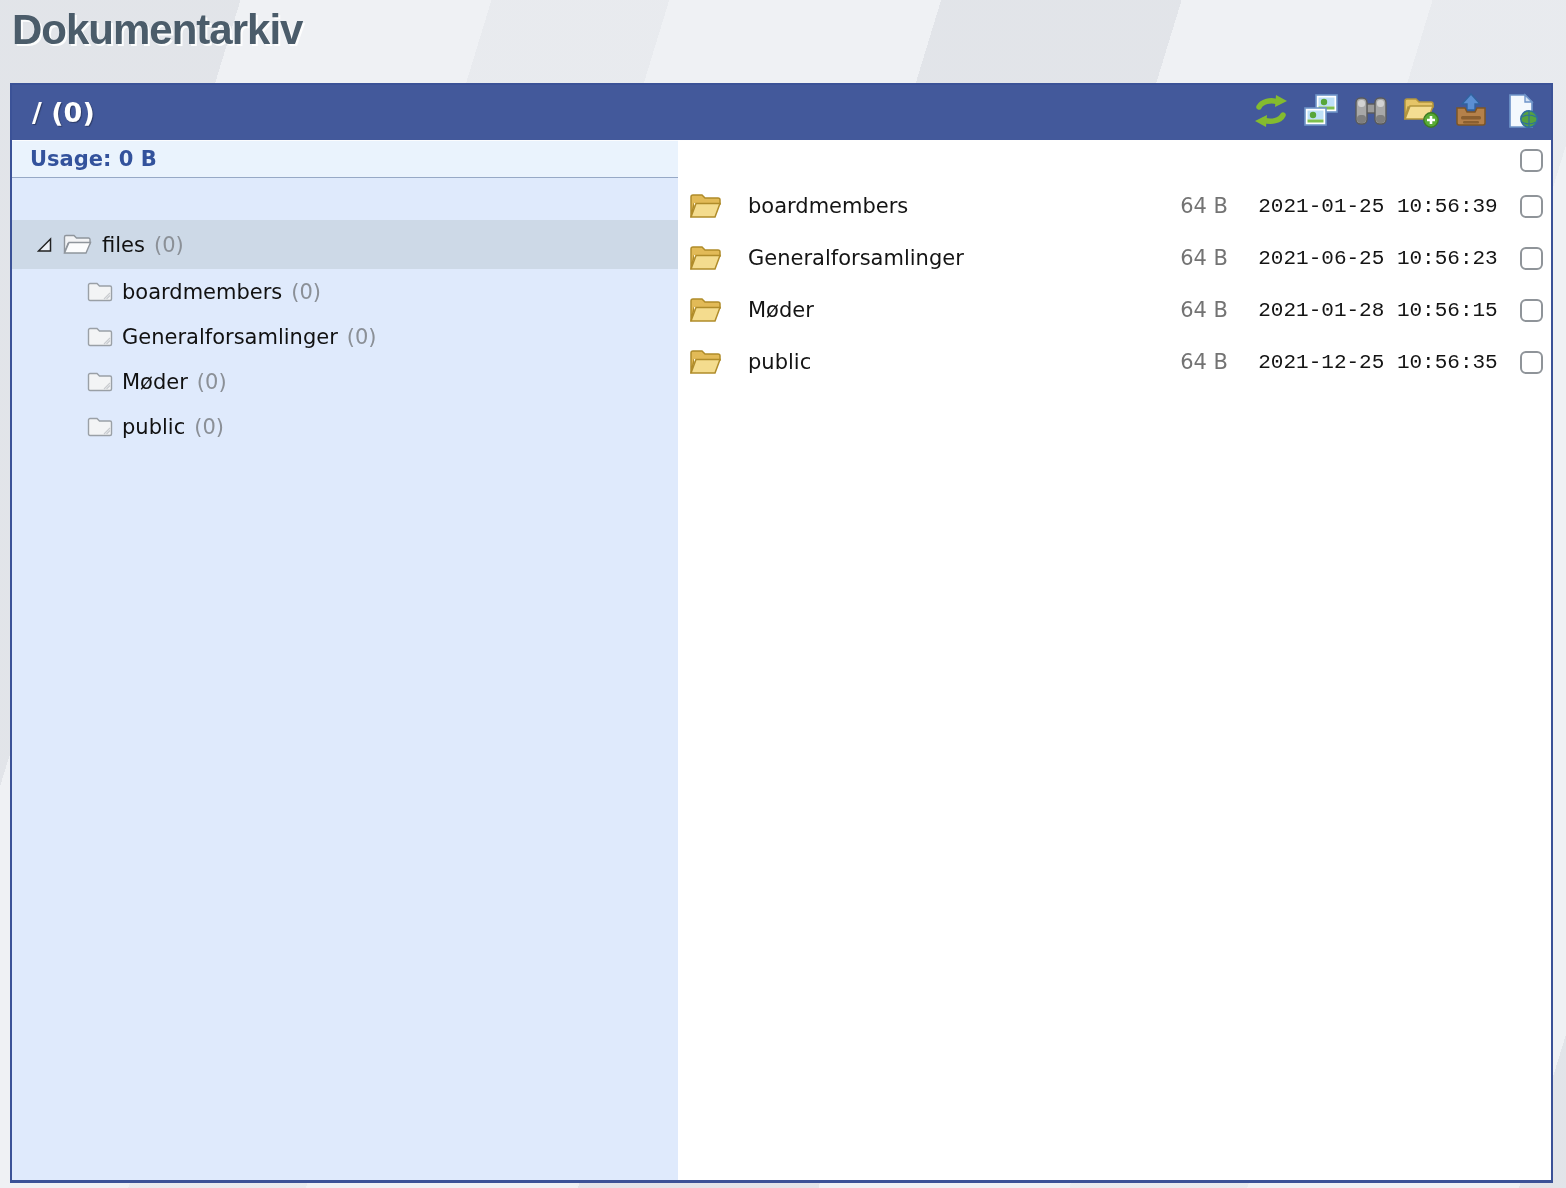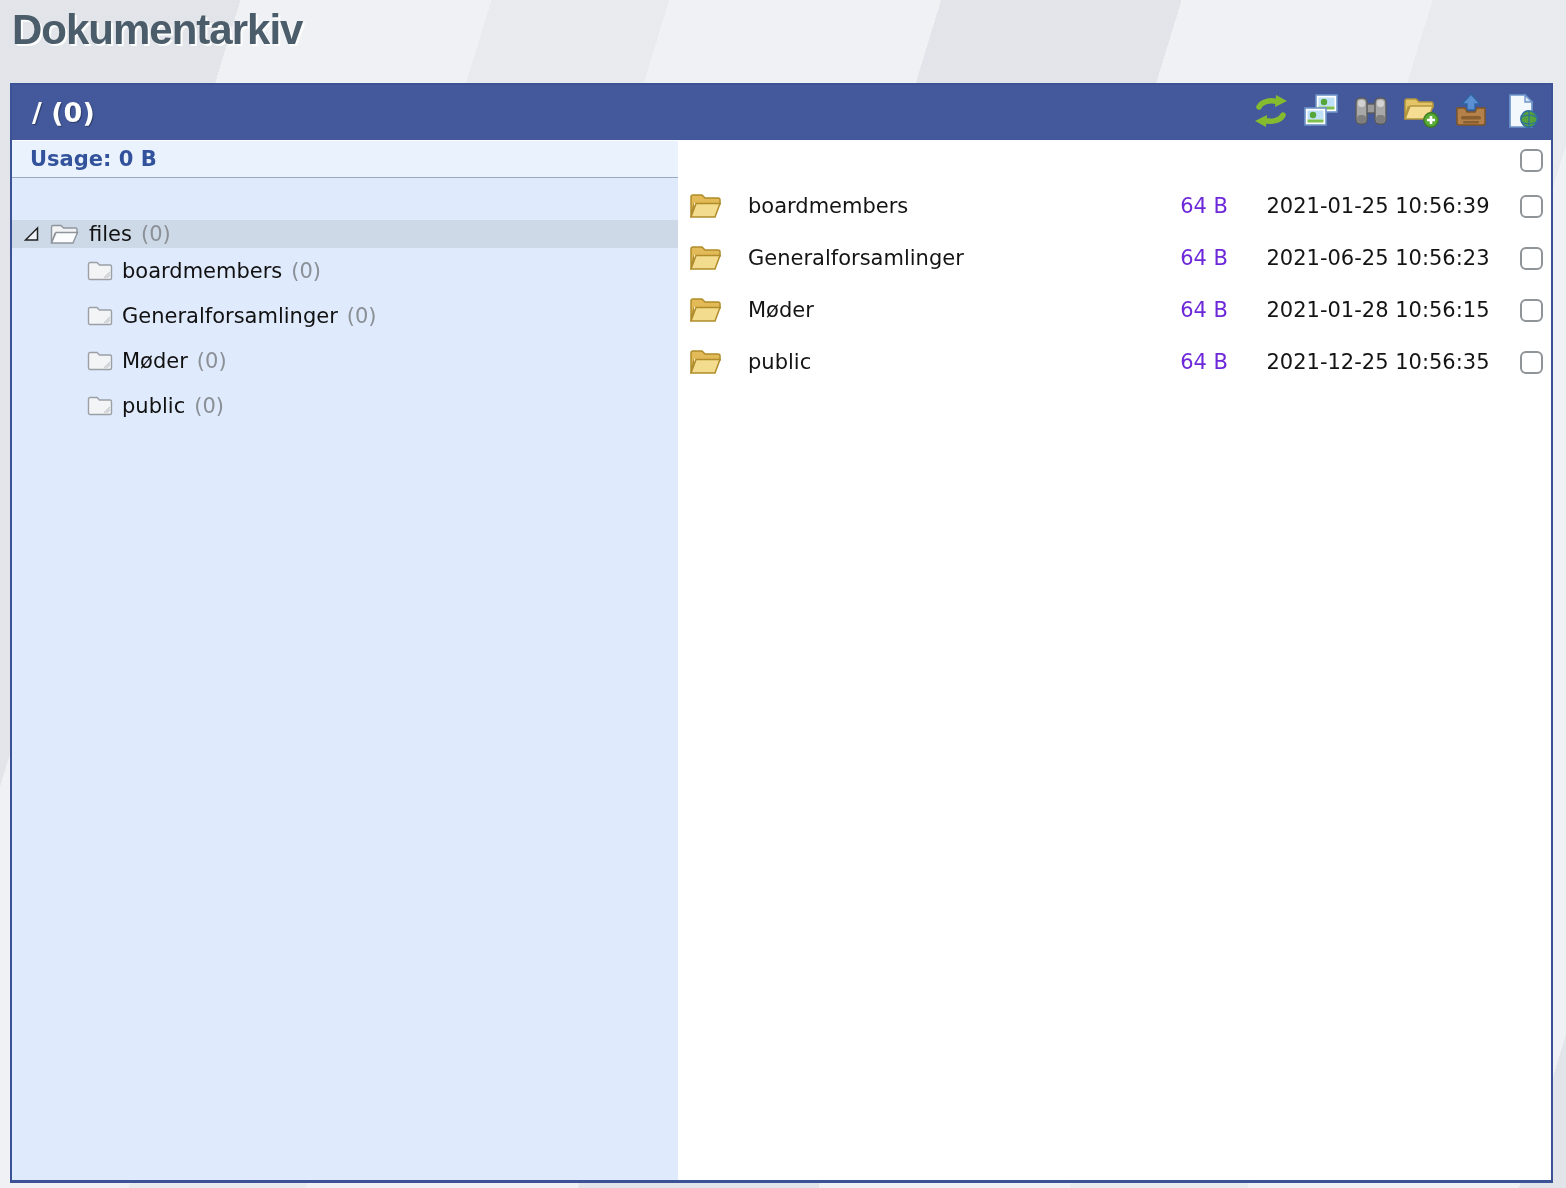--- a/index.html
+++ b/index.html
@@ -47,22 +47,22 @@
     gap:36px;
   }
   .usage{
     height:38px;flex:0 0 38px;background:#eaf3fd;border-top:1px solid #fbfcfe;
     border-bottom:1px solid #97a9c6;display:flex;align-items:center;
     padding-left:18px;box-sizing:border-box;
   }
   .usage span{color:#33529c;font-weight:bold;font-size:21px;}
   .tree{padding-top:6px;}
   .tree-root{
-    height:28px;display:flex;align-items:center;background:#cdd9e7;
-    padding-left:12px;gap:9px;cursor:pointer;
+    height:49px;display:flex;align-items:center;background:#cdd9e7;
+    padding-left:25px;gap:9px;cursor:pointer;
   }
   .tree-child{
     height:45px;display:flex;align-items:center;padding-left:75px;gap:9px;cursor:pointer;
   }
   .tree-label{font-size:21px;color:#111111;}
   .tree-count{font-size:21px;color:#8b9097;}
   
   .mainpanel{flex:1;background:#ffffff;display:flex;flex-direction:column;min-width:0;}
   .thead{
     height:38px;flex:0 0 38px;display:flex;gap:4px;padding-left:2px;box-sizing:border-box;
@@ -77,22 +77,22 @@
   .th-name{width:369px;flex:0 0 369px;}
   .th-size{width:119px;flex:0 0 119px;}
   .th-mod{width:268px;flex:0 0 268px;}
   .th-cols{width:31px;flex:0 0 31px;background:#c5d3f2;border-bottom:2px solid #a9bbe4;}
   .selectall-row{height:40px;flex:0 0 40px;display:flex;gap:4px;padding-left:2px;align-items:center;}
   .sa-spacer{width:832px;flex:0 0 832px;}
   .rows{display:flex;flex-direction:column;}
   .frow{height:52px;display:flex;align-items:center;gap:4px;padding-left:2px;}
   .c-icon{width:64px;flex:0 0 64px;display:flex;align-items:center;padding-left:8px;box-sizing:border-box;}
   .c-name{width:369px;flex:0 0 369px;font-size:21px;color:#141414;}
-  .c-size{width:119px;flex:0 0 119px;font-size:21px;color:#6d28d9;text-align:right;padding-right:12px;box-sizing:border-box;}
-  .c-mod{width:268px;flex:0 0 268px;font-size:21px;color:#141414;text-align:center;}
+  .c-size{width:119px;flex:0 0 119px;font-size:21px;color:#737373;text-align:right;padding-right:12px;box-sizing:border-box;}
+  .c-mod{width:268px;flex:0 0 268px;font-size:21px;color:#141414;text-align:center;font-family:Liberation Mono, monospace;}
   .c-check{width:31px;flex:0 0 31px;display:flex;justify-content:center;}
   input[type="checkbox"]{
     appearance:none;-webkit-appearance:none;width:23px;height:23px;margin:0;
     border:2px solid #8f9499;border-radius:6px;background:#ffffff;cursor:pointer;
   }
 </style>
 </head>
 <body>
 
 <h1 class="page-title">Dokumentarkiv</h1>

